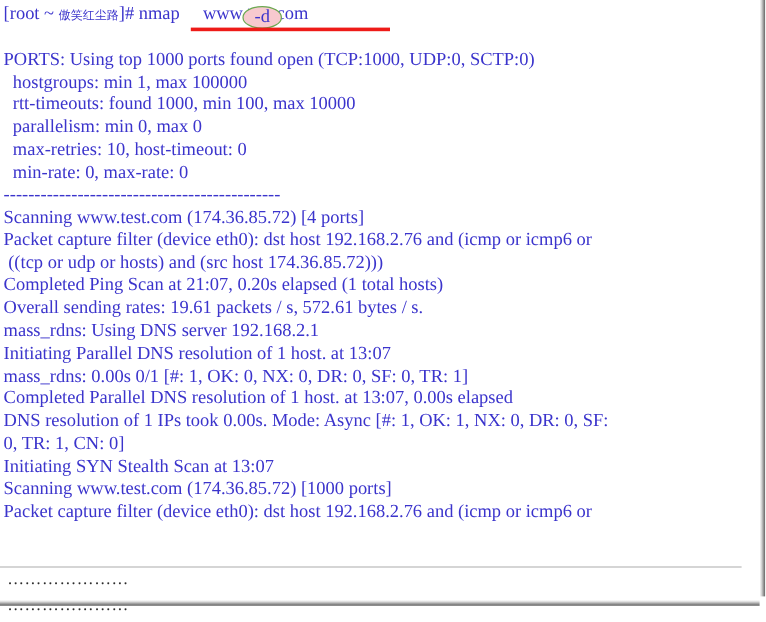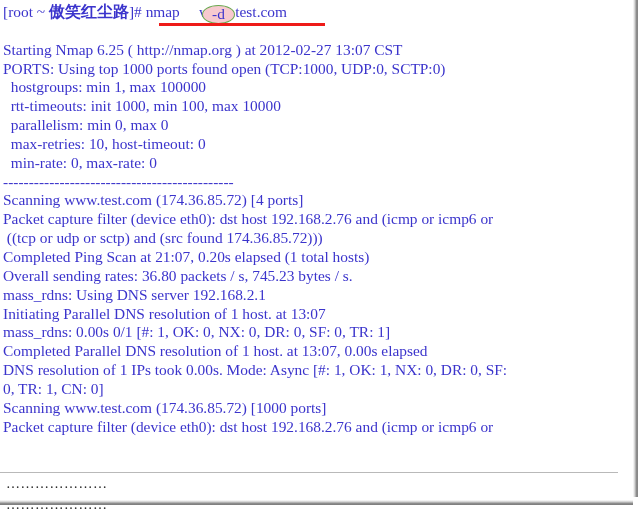--- a/index.html
+++ b/index.html
@@ -67,22 +67,21 @@
   .line.blank {
     color: transparent;
   }
 
   
   .prompt-line {
     position: relative;
   }
   .prompt-line .cjk {
     font-family: "DejaVu Sans", "Liberation Sans", sans-serif;
-    font-size: 16px;
-    font-weight: bold;
+    font-size: 10px;
   }
 
   
   .annot-ellipse {
     position: absolute;
     left: 199px;
     top: 2px;
     width: 33px;
     height: 19px;
     border: 1.6px solid #6aa84f;
@@ -135,39 +134,39 @@
   <div class="term">
 
     <div class="line prompt-line"><span>[root ~ </span><span class="cjk">傲笑红尘路</span><span>]# </span><span>nmap </span><span>   </span><span> www.test.com</span>
 
       <span class="annot-ellipse"></span>
       <span class="annot-ellipse-text">-d</span>
       <span class="annot-underline"></span>
     </div>
 
     <div class="line blank"></div>
-    <div class="line">Starting Nmap 6.25 ( http://nmap.org ) at 2012-02-27 13:07 CST</div>
     <div class="line">PORTS: Using top 1000 ports found open (TCP:1000, UDP:0, SCTP:0)</div>
     <div class="line">  hostgroups: min 1, max 100000</div>
-    <div class="line">  rtt-timeouts: init 1000, min 100, max 10000</div>
+    <div class="line">  rtt-timeouts: found 1000, min 100, max 10000</div>
     <div class="line">  parallelism: min 0, max 0</div>
     <div class="line">  max-retries: 10, host-timeout: 0</div>
     <div class="line">  min-rate: 0, max-rate: 0</div>
     <div class="line">---------------------------------------------</div>
     <div class="line">Scanning www.test.com (174.36.85.72) [4 ports]</div>
     <div class="line">Packet capture filter (device eth0): dst host 192.168.2.76 and (icmp or icmp6 or</div>
-    <div class="line"> ((tcp or udp or sctp) and (src found 174.36.85.72)))</div>
+    <div class="line"> ((tcp or udp or hosts) and (src host 174.36.85.72)))</div>
     <div class="line">Completed Ping Scan at 21:07, 0.20s elapsed (1 total hosts)</div>
-    <div class="line">Overall sending rates: 36.80 packets / s, 745.23 bytes / s.</div>
+    <div class="line">Overall sending rates: 19.61 packets / s, 572.61 bytes / s.</div>
     <div class="line">mass_rdns: Using DNS server 192.168.2.1</div>
     <div class="line">Initiating Parallel DNS resolution of 1 host. at 13:07</div>
     <div class="line">mass_rdns: 0.00s 0/1 [#: 1, OK: 0, NX: 0, DR: 0, SF: 0, TR: 1]</div>
     <div class="line">Completed Parallel DNS resolution of 1 host. at 13:07, 0.00s elapsed</div>
     <div class="line">DNS resolution of 1 IPs took 0.00s. Mode: Async [#: 1, OK: 1, NX: 0, DR: 0, SF:</div>
     <div class="line">0, TR: 1, CN: 0]</div>
+    <div class="line">Initiating SYN Stealth Scan at 13:07</div>
     <div class="line">Scanning www.test.com (174.36.85.72) [1000 ports]</div>
     <div class="line">Packet capture filter (device eth0): dst host 192.168.2.76 and (icmp or icmp6 or</div>
 
   </div>
 
   <div class="rule-above-dots"></div>
 
   <div class="dots-row dots-row-1">…………………</div>
   <div class="dots-row dots-row-2">…………………</div>
 

